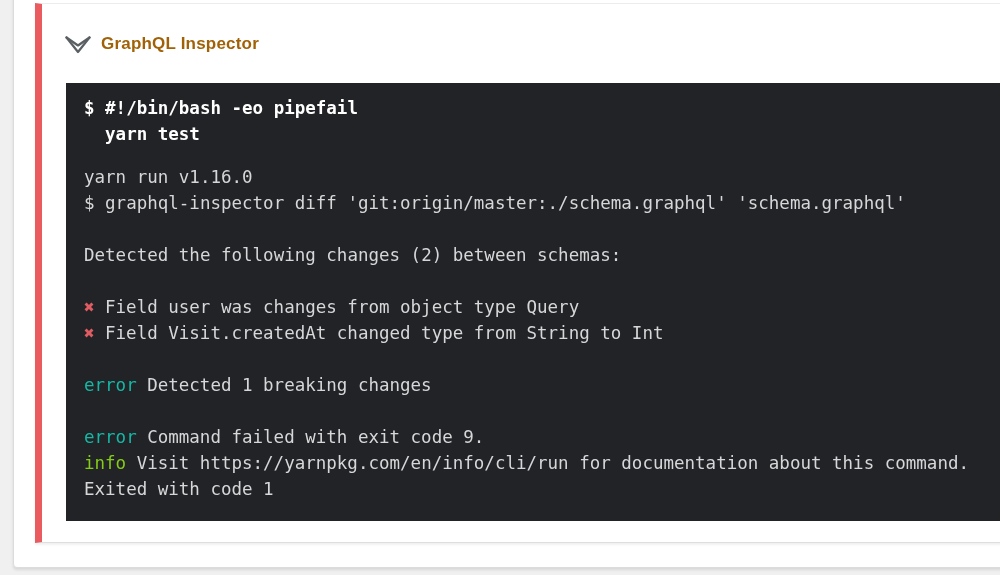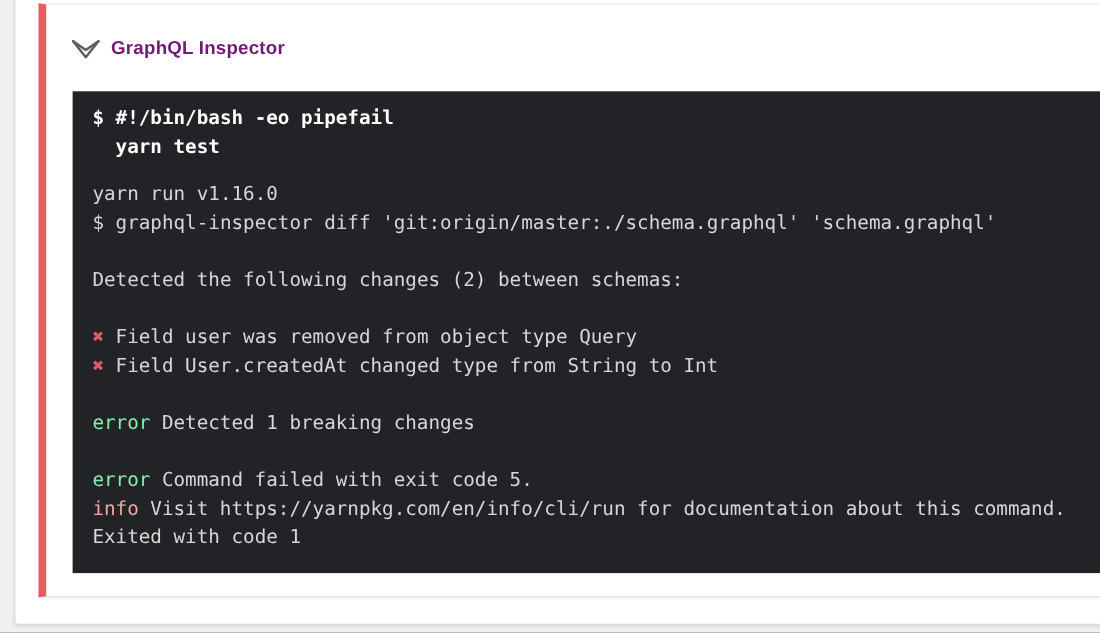--- a/index.html
+++ b/index.html
@@ -48,21 +48,21 @@
     height: 22px;
     display: inline-flex;
     align-items: center;
     justify-content: center;
     flex: 0 0 auto;
   }
   .step-title {
     margin-left: 10px;
     font-size: 17px;
     font-weight: bold;
-    color: #701a75;
+    color: #a16207;
     letter-spacing: 0.2px;
   }
   .terminal {
     margin-left: 24px;
     height: 438px;
     box-sizing: border-box;
     background: #222326;
     padding: 12px 18px 20px 18px;
     font-family: "DejaVu Sans Mono", monospace;
     font-size: 17.5px;
@@ -77,27 +77,27 @@
   }
   .tline.bold { font-weight: bold; color: #ffffff; }
   .tline.gap { margin-top: 26px; }
   .mark-x {
     color: #e05c63;
     font-weight: bold;
     display: inline-block;
     margin-right: 10.5px;
   }
   .lbl-error {
-    color: #86efac;
+    color: #14b8a6;
     display: inline-block;
     margin-right: 10.5px;
     text-align: right;
   }
   .lbl-info {
-    color: #fca5a5;
+    color: #84cc16;
     display: inline-block;
     margin-right: 10.5px;
   }
 </style>
 </head>
 <body>
 
 <div class="card">
   <div class="step">
 
@@ -115,24 +115,24 @@
       <div class="cmd-block">
         <div class="tline bold">$ #!/bin/bash -eo pipefail</div>
         <div class="tline bold">  yarn test</div>
       </div>
 
       <div class="tline">yarn run v1.16.0</div>
       <div class="tline">$ graphql-inspector diff 'git:origin/master:./schema.graphql' 'schema.graphql'</div>
 
       <div class="tline gap">Detected the following changes (2) between schemas:</div>
 
-      <div class="tline gap"><span class="mark-x">✖</span><span>Field user was removed from object type Query</span></div>
-      <div class="tline"><span class="mark-x">✖</span><span>Field User.createdAt changed type from String to Int</span></div>
+      <div class="tline gap"><span class="mark-x">✖</span><span>Field user was changes from object type Query</span></div>
+      <div class="tline"><span class="mark-x">✖</span><span>Field Visit.createdAt changed type from String to Int</span></div>
 
       <div class="tline gap"><span class="lbl-error">error</span><span>Detected 1 breaking changes</span></div>
 
-      <div class="tline gap"><span class="lbl-error">error</span><span>Command failed with exit code 5.</span></div>
+      <div class="tline gap"><span class="lbl-error">error</span><span>Command failed with exit code 9.</span></div>
       <div class="tline"><span class="lbl-info">info</span><span>Visit https://yarnpkg.com/en/info/cli/run for documentation about this command.</span></div>
       <div class="tline">Exited with code 1</div>
     </div>
 
   </div>
 </div>
 
 </body></html>

